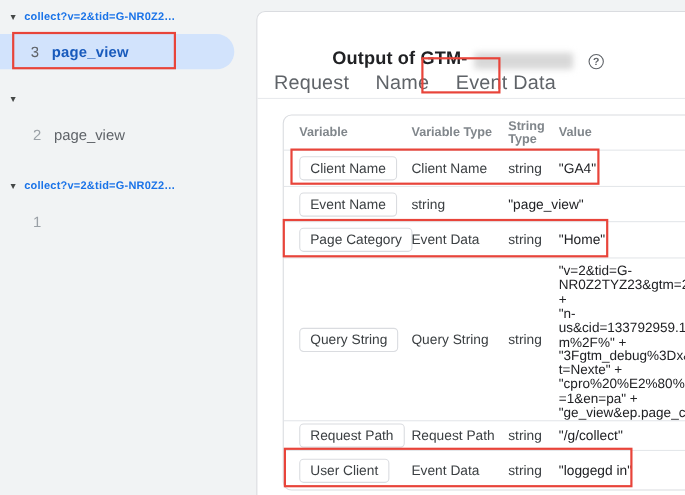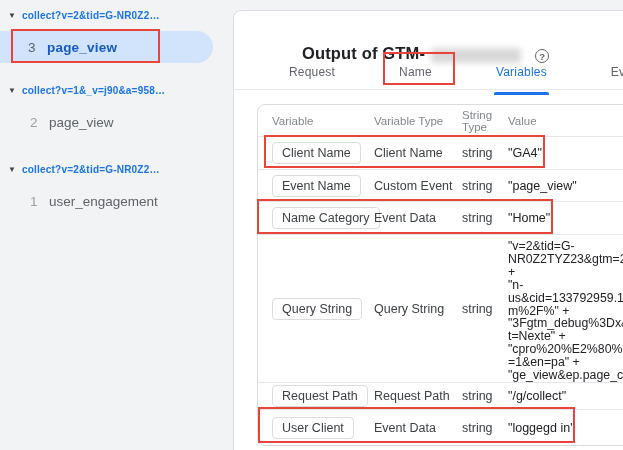--- a/index.html
+++ b/index.html
@@ -42,42 +42,42 @@
     background:#d8d8d8; filter:blur(3px); border-radius:2px;
   }
   .help {
     display:inline-block; width:14px; height:14px; margin-left:14px;
     border:1.5px solid #5f6368; border-radius:50%;
     font-size:9.5px; font-weight:bold; color:#5f6368;
     text-align:center; line-height:13px; cursor:pointer;
   }
   .tabs { position:absolute; left:15px; top:50px; height:28px; display:flex; gap:24px; }
   .tab {
-    position:relative; font-size:12px; letter-spacing:.2px; color:#5f6368;
-    white-space:nowrap; padding:4px 0; cursor:pointer;margin-left:40px;
+    position:relative; font-size:18px; letter-spacing:.2px; color:#5f6368;
+    white-space:nowrap; padding:4px 0; cursor:pointer;
   }
   .tab.active { color:#1a73e8; }
   .tab.active::after {
     content:""; position:absolute; left:-2px; right:-2px; bottom:-6px;
     height:3px; background:#1a73e8; border-radius:2px 2px 0 0;
   }
   .card-divider { position:absolute; left:0; right:0; top:78px; height:1px; background:#e8eaed; }
 
   
   .vtable {
     position:absolute; left:23px; top:93px; width:640px;
     border:1px solid #dadce0; border-radius:8px; background:#fff;
   }
   .trow {
     display:grid; grid-template-columns:102px 88px 46px 1fr;
     padding-left:14px; align-items:center;
   }
   .trow + .trow { border-top:1px solid #e4e7ea; }
   .thead { height:31px; }
-  .th { font-size:11.5px; font-weight:normal; color:#80868b; line-height:12px; padding-right:6px; }
+  .th { font-size:11.5px; font-weight:bold; color:#80868b; line-height:12px; padding-right:6px; }
   .r1 { height:33px; } .r2 { height:32px; } .r3 { height:33px; }
   .r4 { height:148px; } .r5 { height:27px; } .r6 { height:36px; }
   .chip {
     display:inline-block; justify-self:start;
     border:1px solid #dadce0; border-radius:4px; background:#fff;
     font-size:12.5px; color:#3c4043; padding:3px 9px; white-space:nowrap;
   }
   .cell { font-size:12.5px; color:#3c4043; white-space:nowrap; }
   .val  { font-size:12.5px; color:#202124; white-space:nowrap; }
   .qval { align-self:start; padding-top:5px; }
@@ -101,52 +101,49 @@
     <span class="sb-link-text">collect?v=2&amp;tid=G-NR0Z2…</span>
   </div>
 
   <div class="sb-pill">
     <span class="sb-num">3</span>
     <span class="sb-ev">page_view</span>
   </div>
 
   <div class="sb-link" style="top:79px">
     <span class="tri">▼</span>
-    <span class="sb-link-text">collect?v=1&amp;_v=j90&amp;a=958…</span>
   </div>
 
   <div class="sb-event" style="top:112px">
     <span class="sb-num">2</span>
     <span class="sb-ev">page_view</span>
   </div>
 
   <div class="sb-link" style="top:158px">
     <span class="tri">▼</span>
     <span class="sb-link-text">collect?v=2&amp;tid=G-NR0Z2…</span>
   </div>
 
   <div class="sb-event" style="top:191px">
     <span class="sb-num">1</span>
-    <span class="sb-ev">user_engagement</span>
   </div>
 
 </aside>
 
 <main class="card">
 
   <div class="title-row">
     <span class="page-title">Output of GTM-</span>
     <span class="redact"></span>
     <span class="help">?</span>
   </div>
 
   <nav class="tabs">
     <span class="tab">Request</span>
     <span class="tab">Name</span>
-    <span class="tab active">Variables</span>
     <span class="tab">Event Data</span>
   </nav>
   <div class="card-divider"></div>
 
   <section class="vtable">
 
     <div class="trow thead">
       <span class="th">Variable</span>
       <span class="th">Variable Type</span>
       <span class="th">String Type</span>
@@ -155,27 +152,26 @@
 
     <div class="trow r1">
       <span class="chip">Client Name</span>
       <span class="cell">Client Name</span>
       <span class="cell">string</span>
       <span class="val">"GA4"</span>
     </div>
 
     <div class="trow r2">
       <span class="chip">Event Name</span>
-      <span class="cell">Custom Event</span>
       <span class="cell">string</span>
       <span class="val">"page_view"</span>
     </div>
 
     <div class="trow r3">
-      <span class="chip">Name Category</span>
+      <span class="chip">Page Category</span>
       <span class="cell">Event Data</span>
       <span class="cell">string</span>
       <span class="val">"Home"</span>
     </div>
 
     <div class="trow r4">
       <span class="chip">Query String</span>
       <span class="cell">Query String</span>
       <span class="cell">string</span>
       <span class="val qval">

